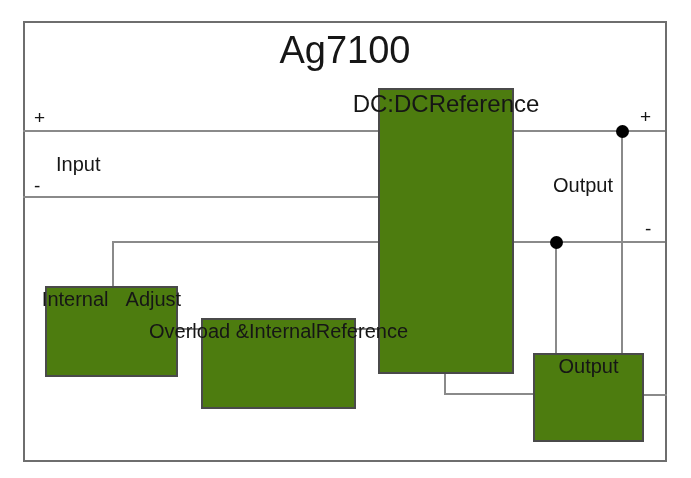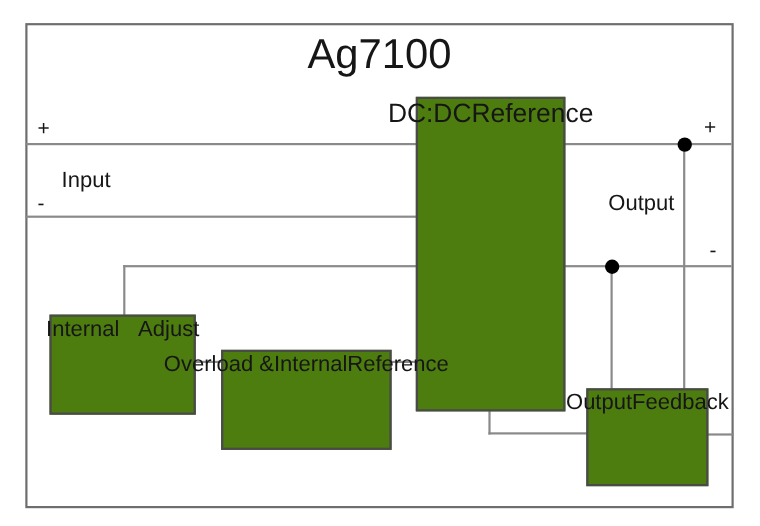--- a/index.html
+++ b/index.html
@@ -77,21 +77,20 @@
   </div>
 
   <div class="block" style="left:201px; top:286px; width:155px; height:91px;margin-top:32px;">
     <div class="bline">Overload &amp;</div>
     <div class="bline">Internal</div>
     <div class="bline">Reference</div>
   </div>
 
   <div class="block" style="left:533px; top:353px; width:111px; height:89px;">
     <div class="bline">Output</div>
-    <div class="bline">Feedback</div>
   </div>
 
   <div class="junction" style="left:616px; top:125px;"></div>
   <div class="junction" style="left:550px; top:236px;"></div>
 
   <div class="polarity" style="left:34px;  top:108px;">+</div>
   <div class="term-label" style="left:56px;  top:154px;">Input</div>
   <div class="polarity" style="left:34px;  top:176px;">-</div>
   <div class="term-label" style="left:553px; top:175px;">Output</div>
   <div class="polarity" style="left:640px; top:107px;">+</div>

